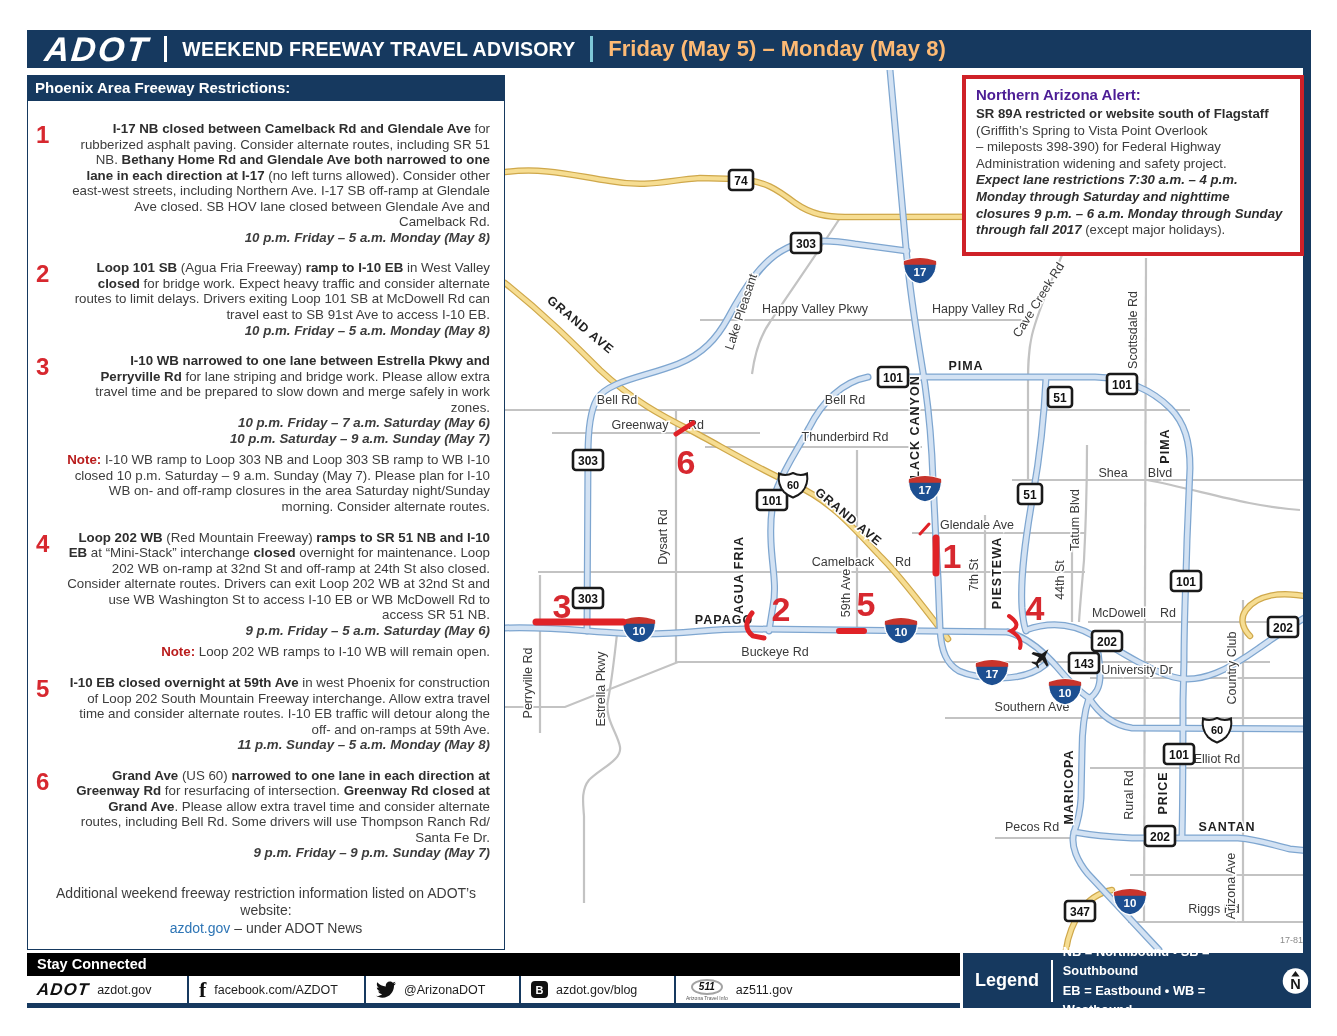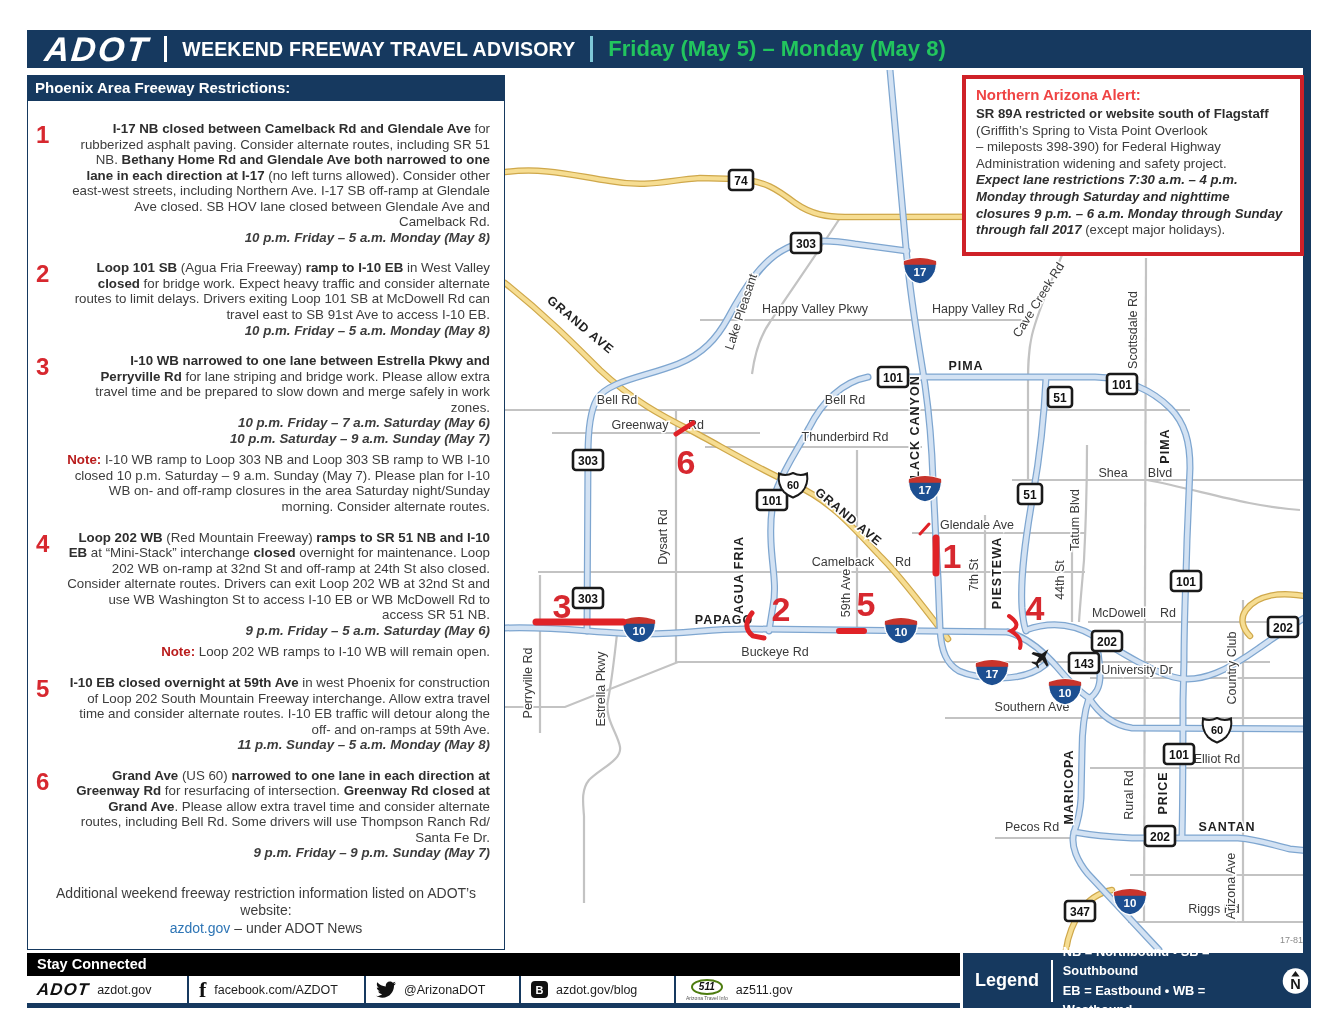--- a/index.html
+++ b/index.html
@@ -7,21 +7,21 @@
        font-family:"Liberation Sans",sans-serif;color:#3d3d3d;}
   .abs{position:absolute;}
   
   .hdr{left:27px;top:30px;width:1284px;height:38px;background:#16395f;
        display:flex;align-items:center;}
   .adot-logo{color:#fff;font-weight:bold;font-style:italic;font-size:34px;
        letter-spacing:2px;margin-left:18px;transform:skewX(-6deg);}
   .hdr-sep{width:3px;height:26px;background:#fff;margin:0 15px;}
   .hdr-sep.teal{background:#7ec8d8;}
   .hdr-title{color:#fff;font-weight:bold;font-size:19.5px;letter-spacing:.2px;}
-  .hdr-dates{color:#22c55e;font-weight:bold;font-size:22px;}
+  .hdr-dates{color:#fdba74;font-weight:bold;font-size:22px;}
   
   .panel-title{left:27px;top:75px;width:478px;height:26px;background:#16395f;
        color:#fff;font-weight:bold;font-size:15px;line-height:26px;
        padding-left:8px;box-sizing:border-box;}
   .panel{left:27px;top:101px;width:478px;height:849px;background:#fff;
        border:1.5px solid #16395f;border-top:none;box-sizing:border-box;
        padding-top:20px;}
   .item{display:flex;margin-bottom:15px;}
   .item .num{width:39px;padding-left:8px;box-sizing:border-box;flex:none;
        color:#d7282f;font-weight:bold;font-size:24px;line-height:1;padding-top:2px;}
@@ -30,21 +30,21 @@
   .b{font-weight:bold;color:#2e2e2e;}
   .sched{font-weight:bold;font-style:italic;}
   .note{margin-top:6px !important;}
   .nl{color:#b91c1c;font-weight:bold;}
   .add-info{text-align:center;font-size:14px;margin-top:24px;padding:0 20px;
        line-height:1.25;color:#3d3d3d;}
   .add-info a{color:#2e75b5;text-decoration:none;}
   
   .alert{left:962px;top:75px;width:342px;height:181px;background:#fff;
        border:4px solid #cf2128;box-sizing:border-box;padding:7px 10px;z-index:5;}
-  .alert-title{color:#ef4444;font-weight:bold;font-size:15px;margin-bottom:3px;}
+  .alert-title{color:#4c1d95;font-weight:bold;font-size:15px;margin-bottom:3px;}
   .alert-line{font-size:13.2px;line-height:16.6px;white-space:nowrap;color:#3d3d3d;}
   .bi{font-weight:bold;font-style:italic;color:#2e2e2e;}
   
   #map-svg{left:505px;top:70px;}
   .right-border{left:1303px;top:68px;width:8px;height:885px;background:#16395f;}
   
   .stay-bar{left:27px;top:953px;width:933px;height:23px;background:#000000;
        color:#fff;font-weight:bold;font-size:14.5px;line-height:23px;
        padding-left:10px;box-sizing:border-box;}
   .links-row{left:27px;top:976px;width:933px;height:32px;background:#fff;
@@ -56,21 +56,21 @@
   .adot-mini{font-weight:bold;font-style:italic;font-size:17px;color:#111;
        letter-spacing:1px;transform:skewX(-6deg);}
   .fb-f{font-weight:bold;font-size:22px;color:#111;font-family:"Liberation Serif",serif;}
   .yt{display:flex;flex-direction:column;align-items:center;line-height:1;}
   .yt .you{font-weight:bold;font-size:8px;color:#111;}
   .yt .tube{background:#111;color:#fff;font-weight:bold;font-size:7px;
        border-radius:3px;padding:1px 3px;margin-top:1px;}
   .blogger{width:17px;height:17px;background:#111;border-radius:4px;color:#fff;
        font-weight:bold;font-size:11px;display:flex;align-items:center;justify-content:center;}
   .i511{display:flex;flex-direction:column;align-items:center;line-height:1;}
-  .i511 .oval{border:2px solid #4d7c0f;border-radius:50%;padding:1px 6px;
+  .i511 .oval{border:2px solid #a3a3a3;border-radius:50%;padding:1px 6px;
        font-weight:bold;font-style:italic;font-size:10px;color:#111;}
   .i511 .sub{font-size:5px;color:#555;margin-top:1px;}
   .legend{left:963px;top:953px;width:348px;height:55px;background:#16395f;
        display:flex;align-items:center;}
   .legend-title{color:#fff;font-weight:bold;font-size:18px;padding:0 12px;}
   .legend-sep{width:2px;height:42px;background:#fff;margin-right:10px;}
   .legend-lines{color:#fff;font-weight:bold;font-size:12.8px;line-height:1.5;}
   .compass{margin-left:12px;}
 </style>
 </head>

